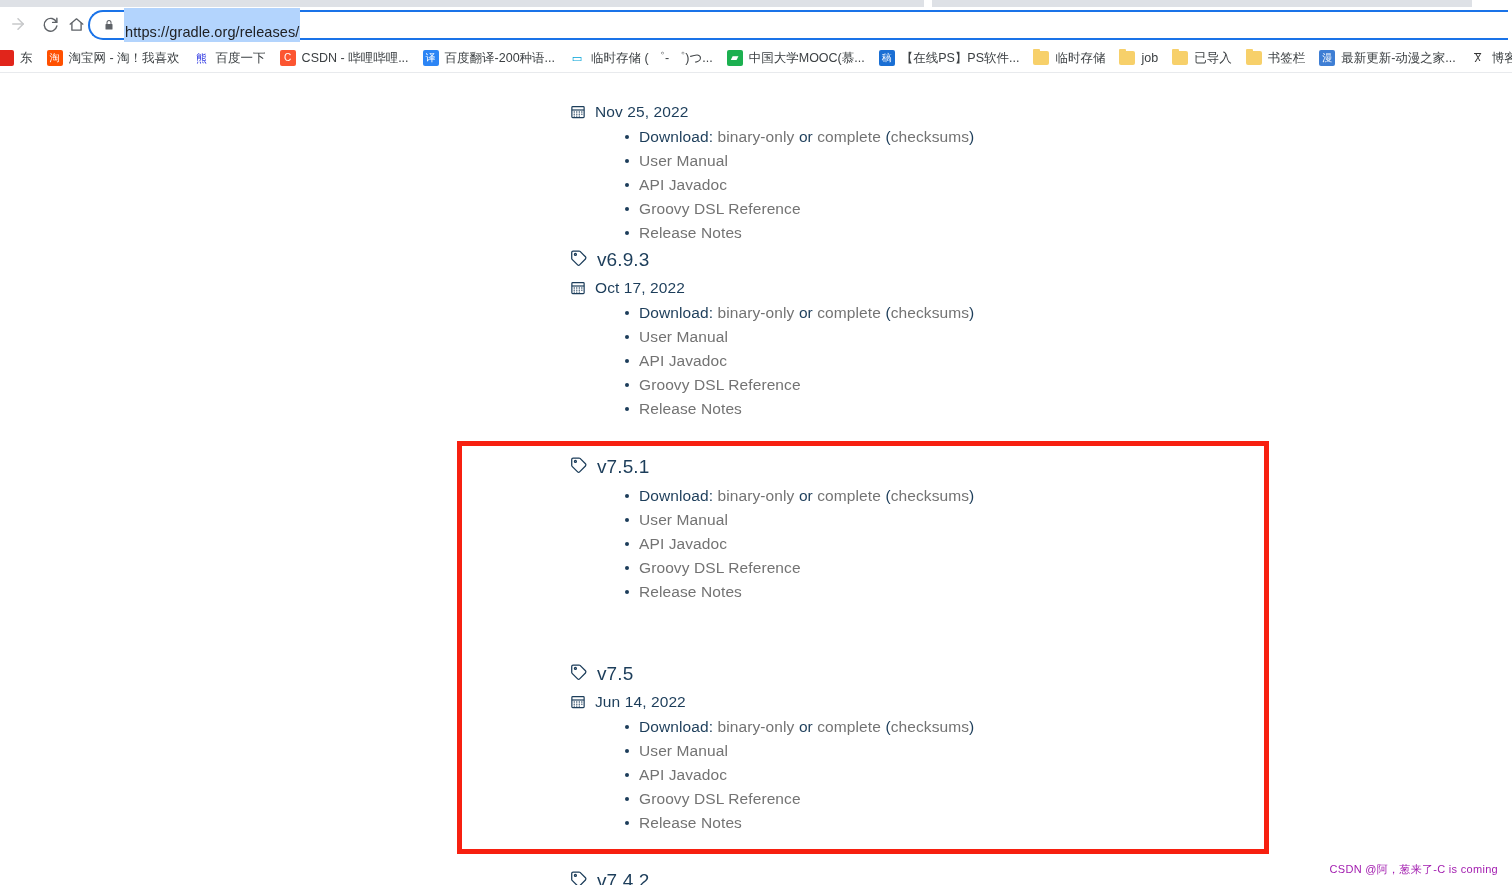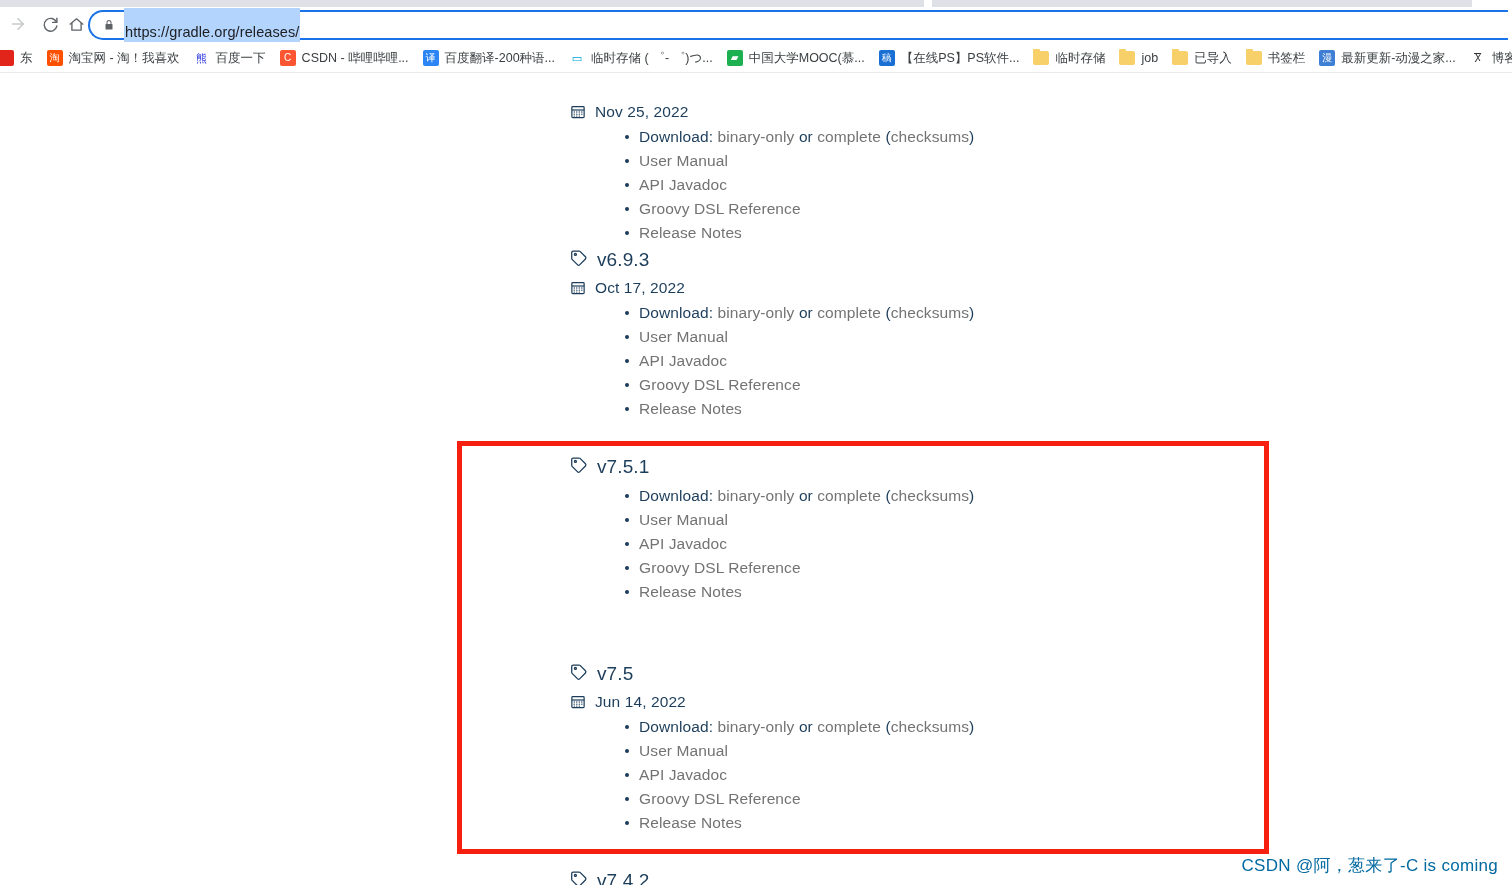--- a/index.html
+++ b/index.html
@@ -224,22 +224,22 @@
     border: 5px solid #f72010;
     box-sizing: border-box;
     pointer-events: none;
   }
 
   
   .watermark {
     position: absolute;
     right: 14px;
     bottom: 8px;
-    font-size: 17px;
-    color: #0369a1;
+    font-size: 11px;
+    color: #a21caf;
     letter-spacing: .3px;
     white-space: nowrap;
   }
 </style>
 </head>
 <body>
 
 <div id="page">
 
   <div class="tabstrip">

